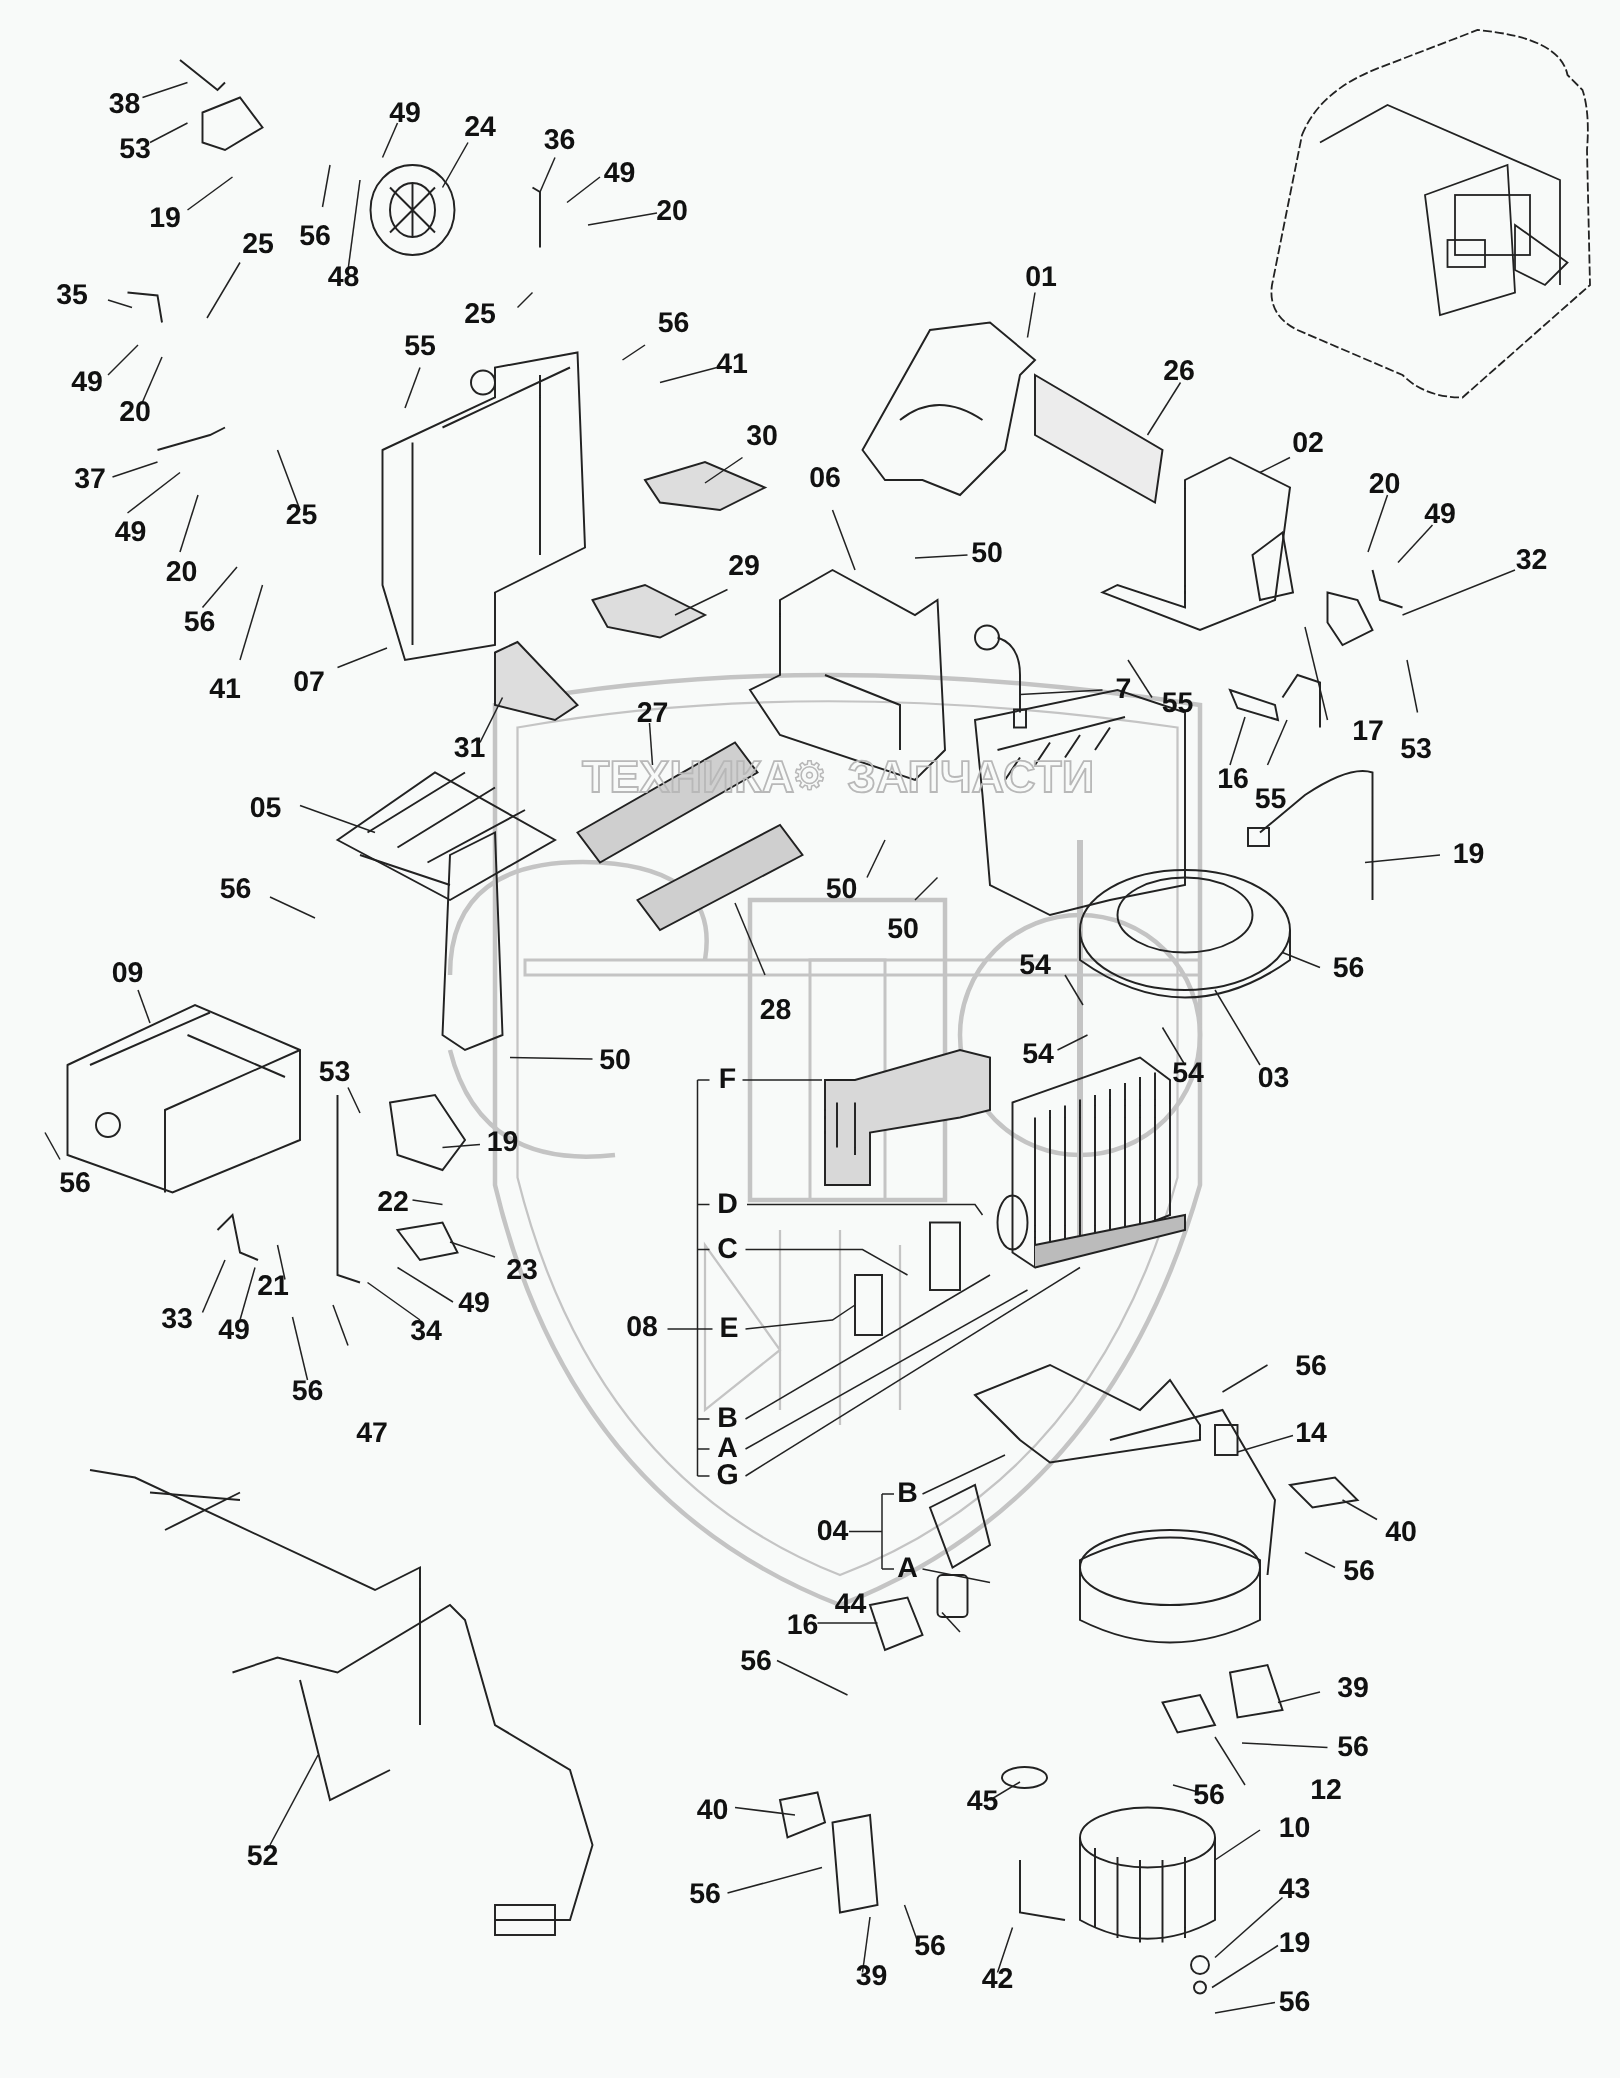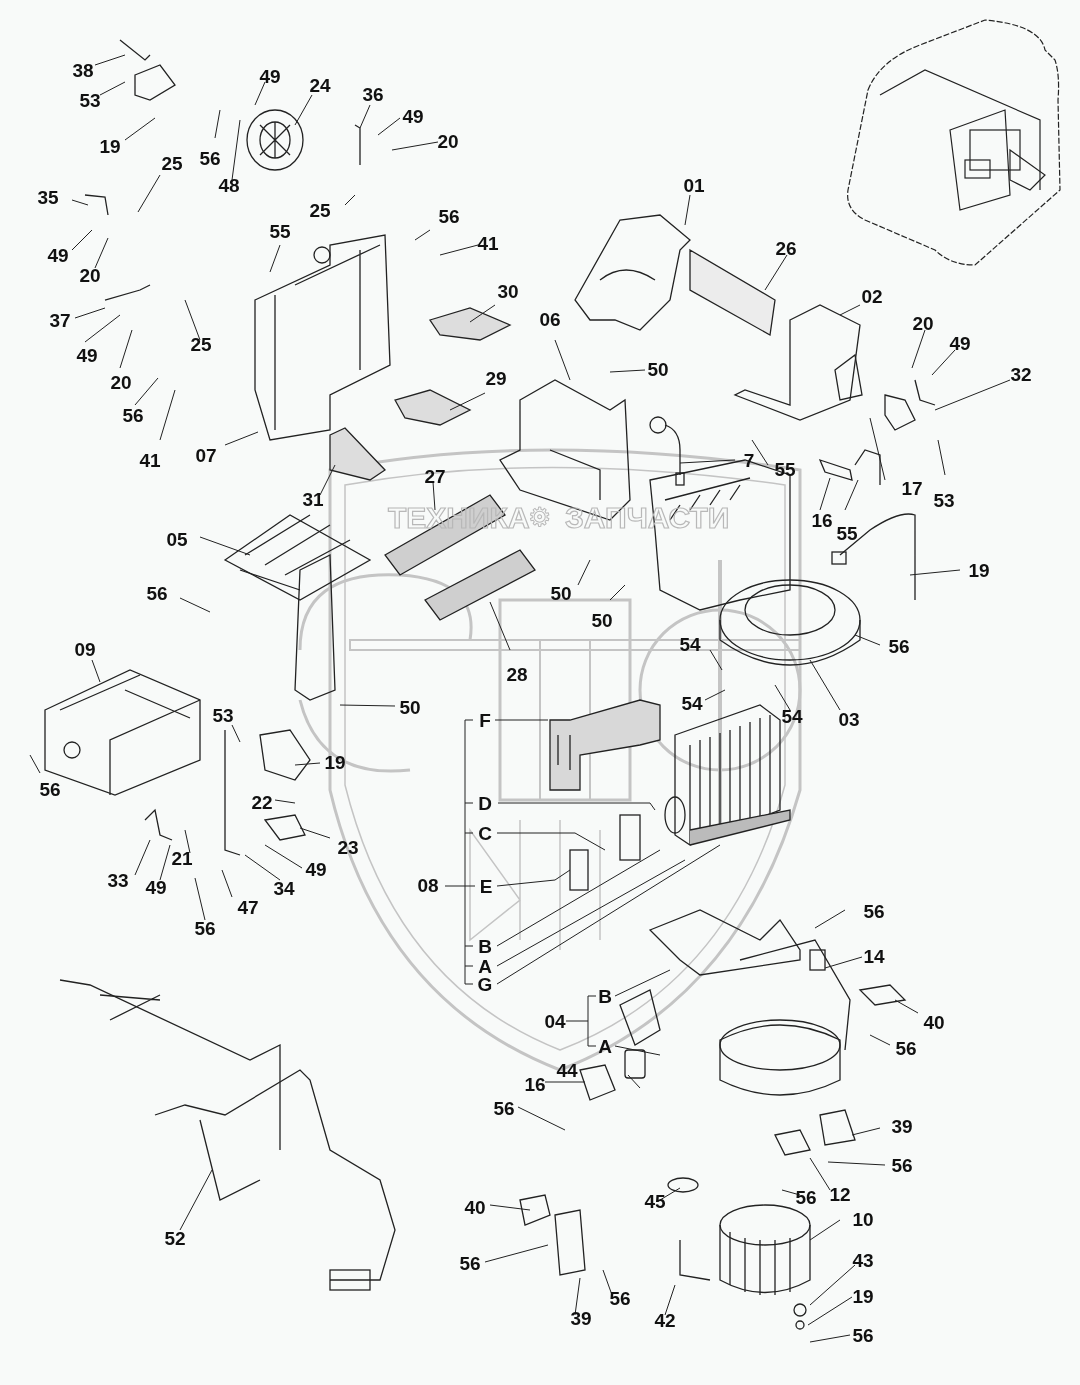--- a/index.html
+++ b/index.html
@@ -337,34 +337,34 @@
   <span class="lbl" style="left:50px;top:789px">56</span>
   <span class="lbl" style="left:223px;top:715px">53</span>
   <span class="lbl" style="left:335px;top:762px">19</span>
   <span class="lbl" style="left:262px;top:802px">22</span>
   <span class="lbl" style="left:348px;top:847px">23</span>
   <span class="lbl" style="left:118px;top:880px">33</span>
   <span class="lbl" style="left:182px;top:858px">21</span>
   <span class="lbl" style="left:156px;top:887px">49</span>
   <span class="lbl" style="left:316px;top:869px">49</span>
   <span class="lbl" style="left:284px;top:888px">34</span>
-  <span class="lbl" style="left:248px;top:907px">47</span>
+  <span class="lbl" style="left:248px;top:956px">47</span>
   <span class="lbl" style="left:205px;top:928px">56</span>
   <span class="lbl" style="left:428px;top:885px">08</span>
   <span class="lbl" style="left:874px;top:911px">56</span>
   <span class="lbl" style="left:874px;top:956px">14</span>
   <span class="lbl" style="left:934px;top:1022px">40</span>
   <span class="lbl" style="left:906px;top:1048px">56</span>
   <span class="lbl" style="left:555px;top:1021px">04</span>
   <span class="lbl" style="left:567px;top:1070px">44</span>
   <span class="lbl" style="left:535px;top:1084px">16</span>
   <span class="lbl" style="left:504px;top:1108px">56</span>
   <span class="lbl" style="left:902px;top:1126px">39</span>
   <span class="lbl" style="left:902px;top:1165px">56</span>
-  <span class="lbl" style="left:840px;top:1194px">12</span>
+  <span class="lbl" style="left:884px;top:1194px">12</span>
   <span class="lbl" style="left:806px;top:1197px">56</span>
   <span class="lbl" style="left:655px;top:1201px">45</span>
   <span class="lbl" style="left:863px;top:1219px">10</span>
   <span class="lbl" style="left:475px;top:1207px">40</span>
   <span class="lbl" style="left:470px;top:1263px">56</span>
   <span class="lbl" style="left:581px;top:1318px">39</span>
   <span class="lbl" style="left:620px;top:1298px">56</span>
   <span class="lbl" style="left:665px;top:1320px">42</span>
   <span class="lbl" style="left:863px;top:1260px">43</span>
   <span class="lbl" style="left:863px;top:1296px">19</span>

